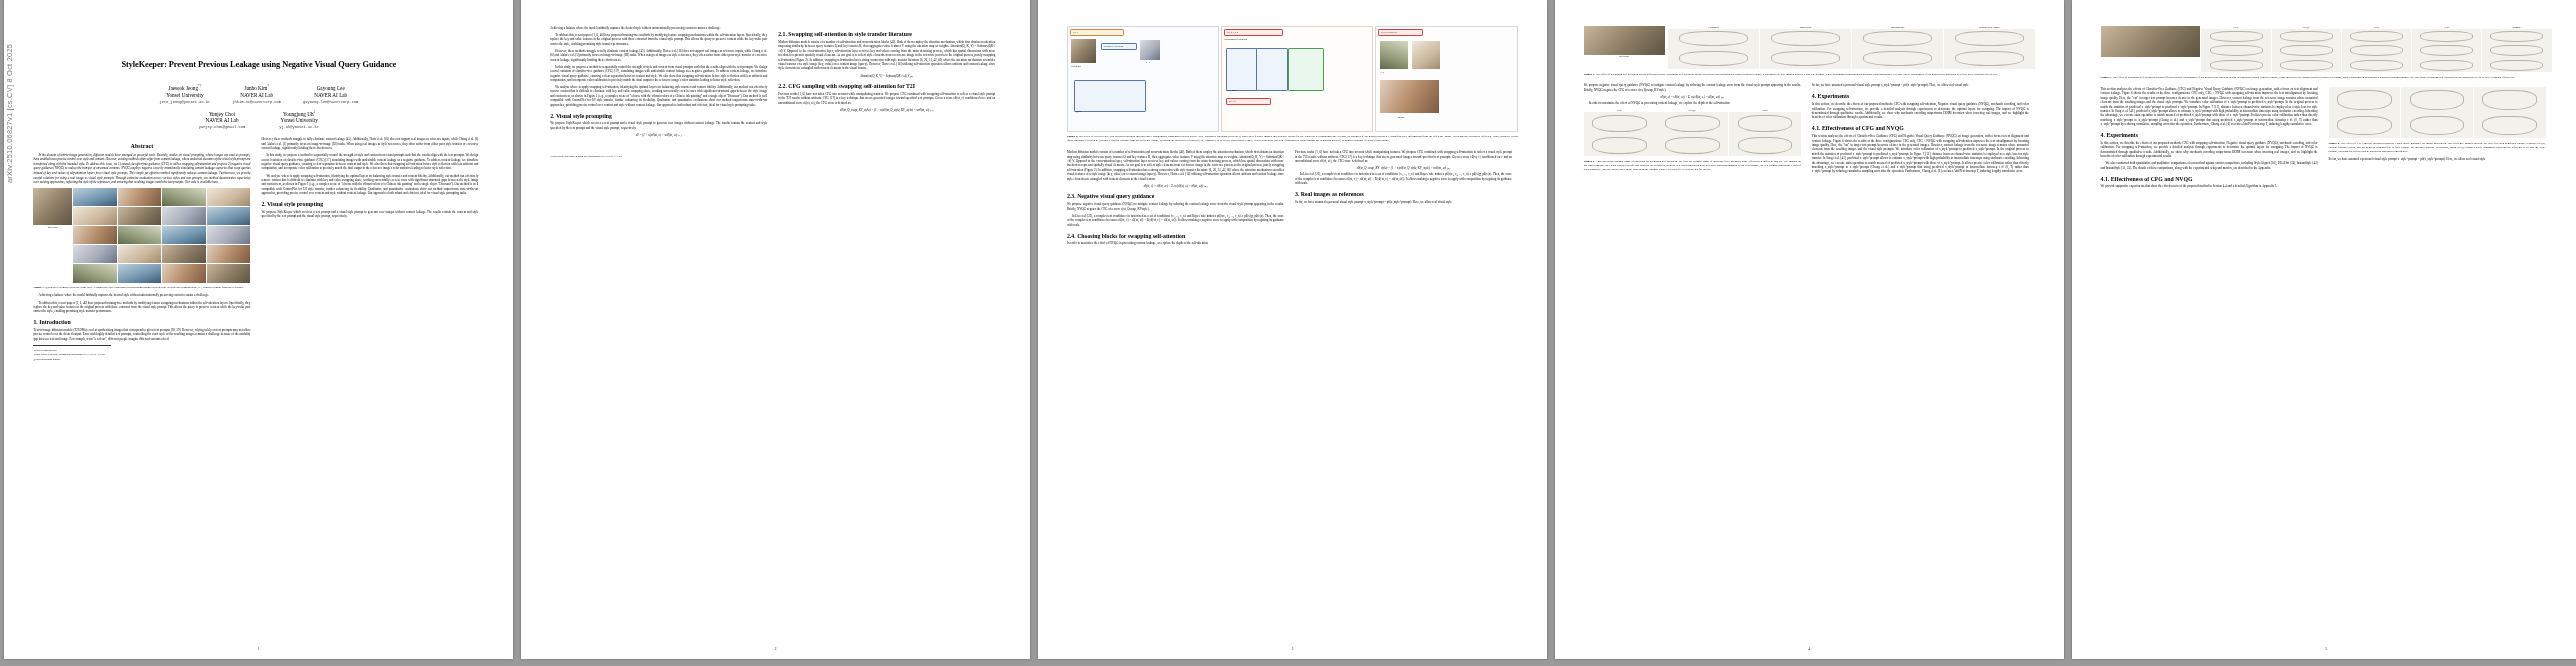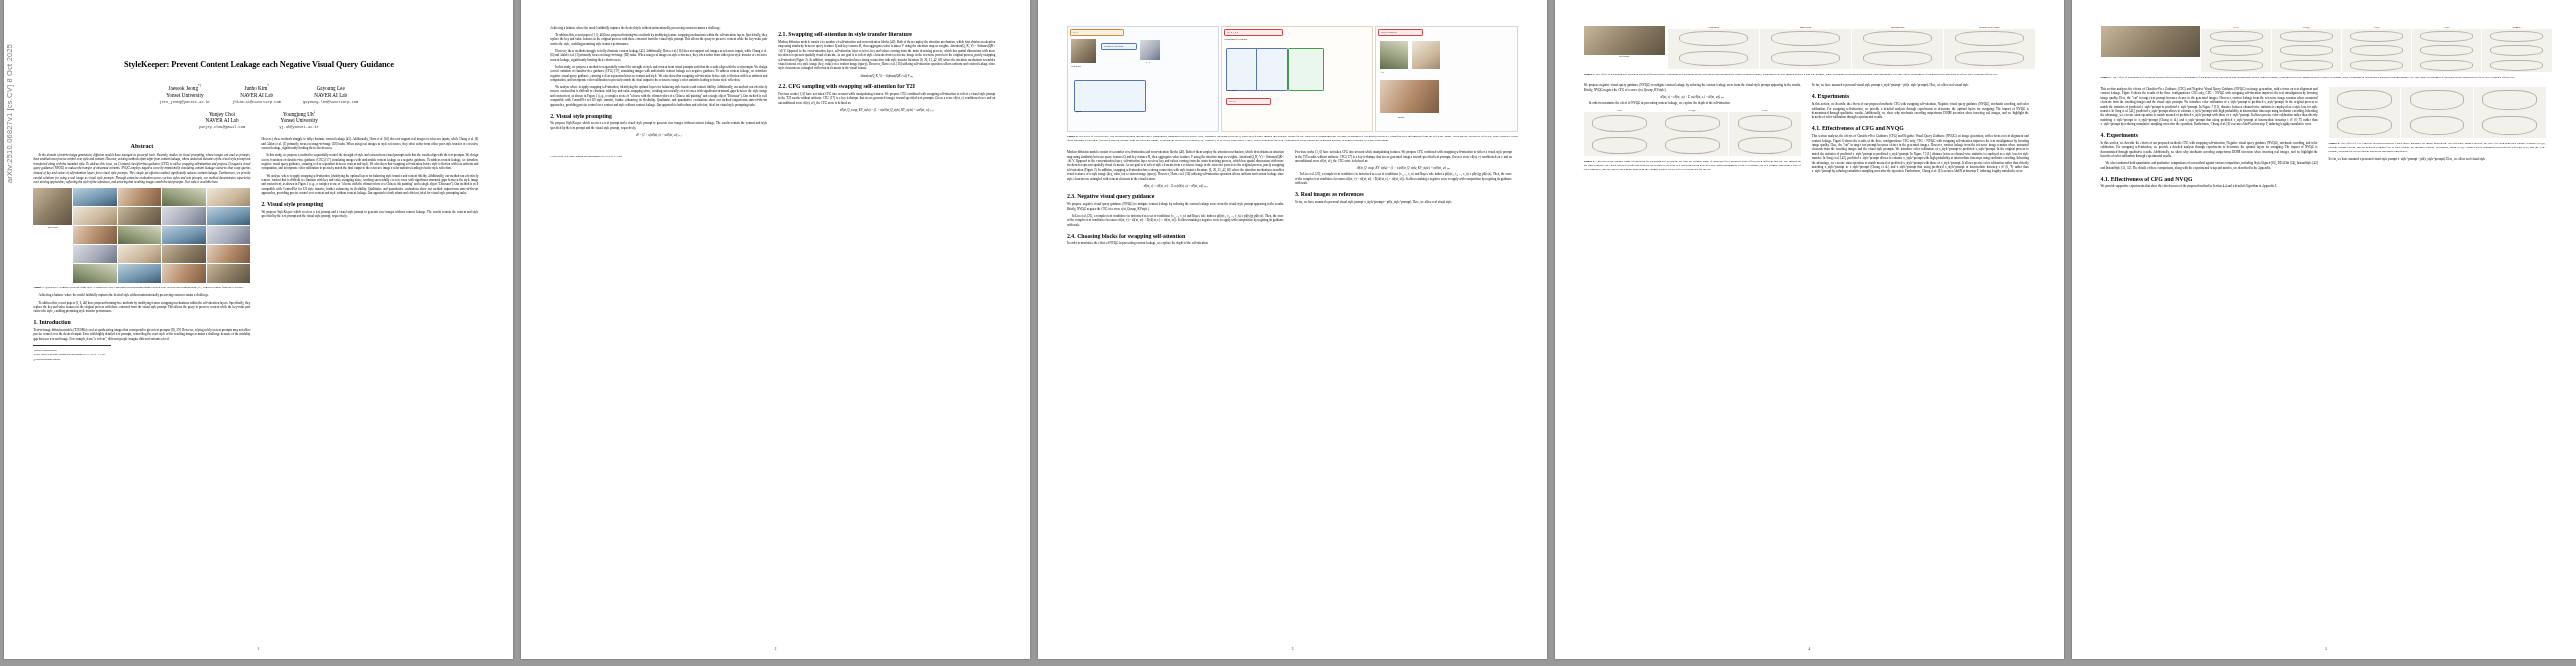--- a/index.html
+++ b/index.html
@@ -62,21 +62,21 @@
   .mini{font-size:2.4px;}
 </style>
 </head>
 <body>
 
 <div class="viewer">
 
   <div class="page">
     <div class="arxiv-stamp">arXiv:2510.06827v1  [cs.CV]  8 Oct 2025</div>
 
-    <h1 class="paper-title">StyleKeeper: Prevent Content Leakage each Negative Visual Query Guidance</h1>
+    <h1 class="paper-title">StyleKeeper: Prevent Previous Leakage using Negative Visual Query Guidance</h1>
 
     <div class="authors">
       <div class="author">
         <div class="nm"><span>Jaeseok Jeong</span><sup>*†</sup></div>
         <div class="aff">Yonsei University</div>
         <div class="em">jete_jeong@yonsei.ac.kr</div>
       </div>
       <div class="author">
         <div class="nm"><span>Junho Kim</span><sup>*</sup></div>
         <div class="aff">NAVER AI Lab</div>

